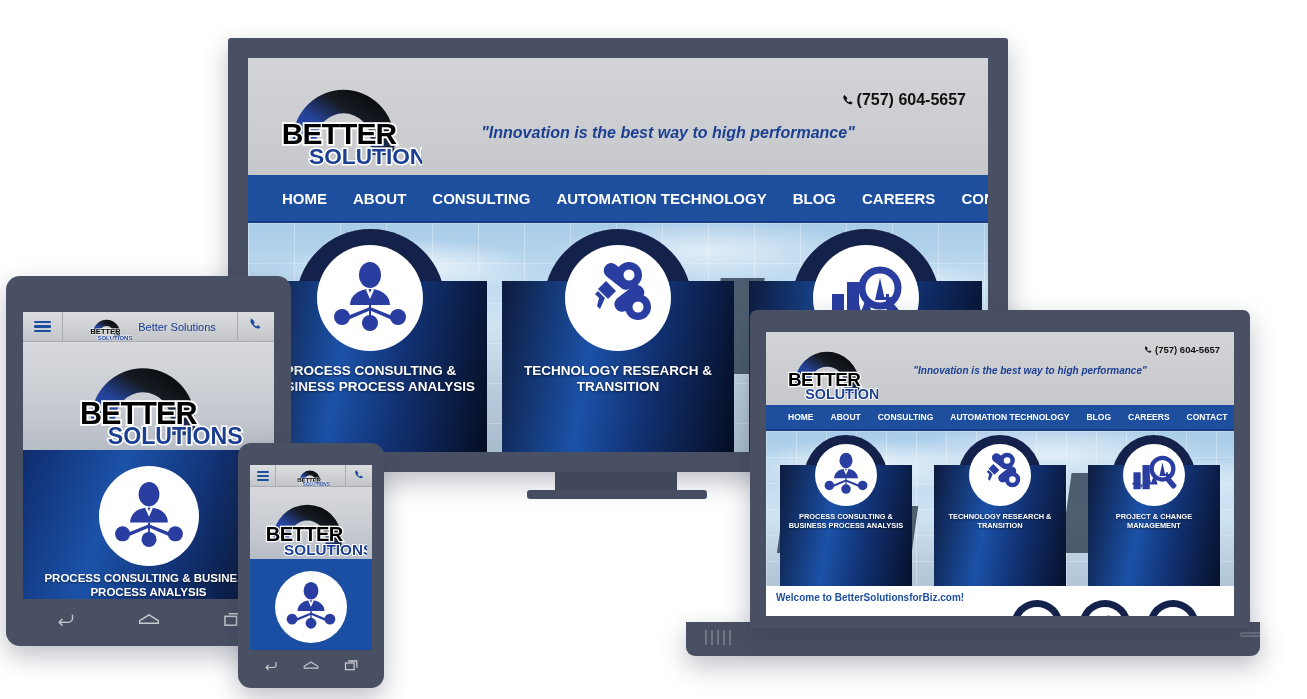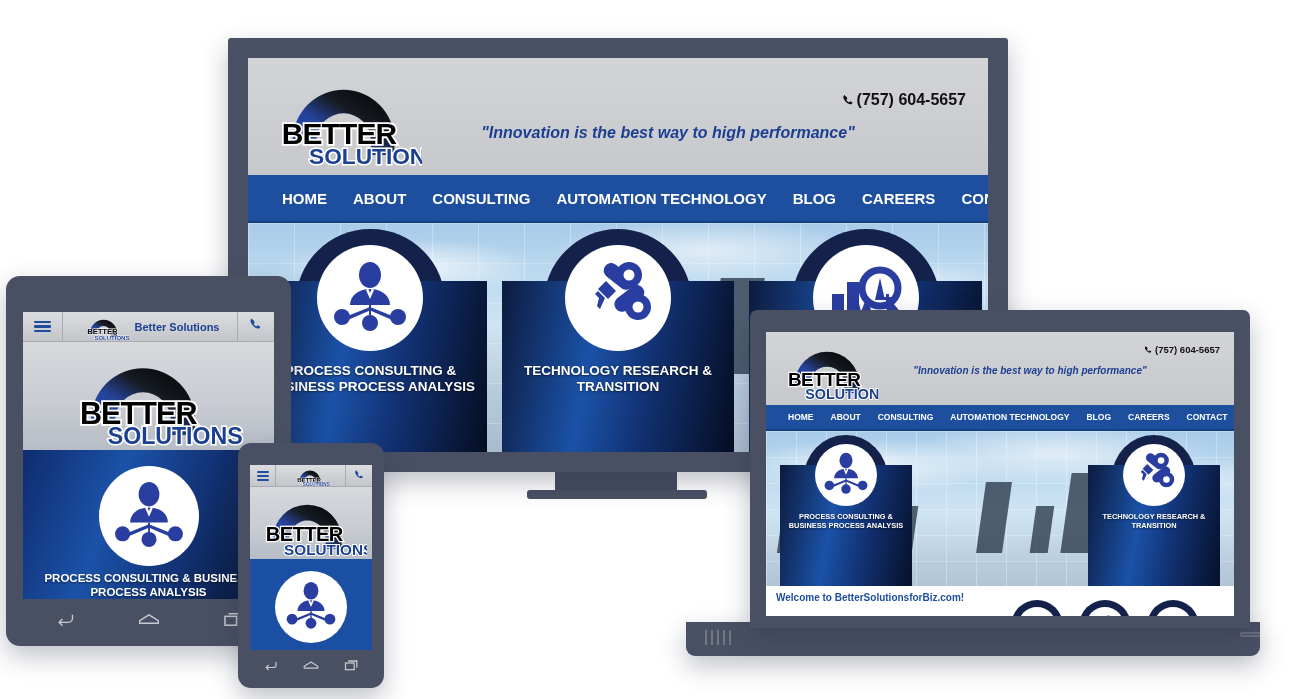--- a/index.html
+++ b/index.html
@@ -94,21 +94,21 @@
 
   
   .m-head {
     display:flex; align-items:stretch; flex:none;
     background:linear-gradient(180deg,#dcdde0,#c3c5ca);
     border-bottom:1px solid #a9abb0;
   }
   .m-head .cell { display:flex; align-items:center; justify-content:center; }
   .m-head .sep { border-right:1px solid #aaacb1; }
   .m-brand { flex:1; display:flex; align-items:center; justify-content:center; gap:6px; }
-  .m-brand .btxt { color:#1b3f91; font-weight:bold; white-space:nowrap; }
+  .m-brand .btxt { color:#1b3f91; font-weight:normal; white-space:nowrap; }
   .burger { display:flex; flex-direction:column; justify-content:center; gap:2px; }
   .burger i { display:block; background:#1d4f9e; border-radius:1px; }
 
   .m-logo-area {
     flex:none; background:linear-gradient(180deg,#d7d9dd 0%,#c9ccd2 55%,#b7bdc6 100%);
     display:flex; align-items:center; justify-content:center;
   }
   .m-card {
     flex:1; position:relative; overflow:hidden;
     background:linear-gradient(110deg,#0f2c6e 0%,#1b52a8 35%,#123274 65%,#060f26 100%);
@@ -414,20 +414,42 @@
                     </g>
                     <circle cx="47" cy="14" r="5.5" fill="#fff"></circle>
                       <circle cx="56" cy="46" r="5.5" fill="#fff"></circle>
                   </svg>
                 </span>
               </div>
               <div class="panel-title" style="top:82px; font-size:7.4px; white-space:pre-line;">TECHNOLOGY RESEARCH &amp;
 TRANSITION</div>
             </div>
 
+            <div class="panel" style="width:30%;">
+              <div class="panel-arch" style="top:4px; width:64%; height:70px;"></div>
+              <div class="panel-body" style="top:34px;"></div>
+              <div class="panel-circle" style="top:13px; width:62px; height:62px;">
+                <span>
+                  <svg width="46" height="39" viewBox="0 0 76 64">
+                    <g fill="#2a3da0">
+                      <rect x="4" y="30" width="12" height="28"></rect>
+                        <rect x="19" y="18" width="12" height="40"></rect>
+                      <path d="M2 48 l10 -4 6 12 8 -38 7 30 6 -16 5 18 H2z"></path>
+                      <circle cx="52" cy="24" r="18" fill="none" stroke="#2a3da0" stroke-width="7"></circle>
+                      <rect x="62" y="38" width="9" height="20" rx="3" transform="rotate(-40 66 48)"></rect>
+                      <path d="M47 36 l5 -22 5 22z"></path>
+                      <rect x="58" y="30" width="3" height="9"></rect>
+                        <rect x="55.5" y="33" width="8" height="3"></rect>
+                    </g>
+                  </svg>
+                </span>
+              </div>
+              <div class="panel-title" style="top:82px; font-size:7.4px; white-space:pre-line;">PROJECT &amp; CHANGE
+MANAGEMENT</div>
+            </div>
           </div>
 
           <div class="welcome" style="height:30px;">
             <div class="wtxt" style="left:10px; top:6px; font-size:10px;">Welcome to BetterSolutionsforBiz.com!</div>
             <div class="wcirc" style="left:245px; top:14px; width:52px; height:52px;">
               <div class="inner" style="left:7px; top:7px; right:7px; bottom:7px;">
                 <svg width="22" height="22" viewBox="0 0 74 70">
                     <g fill="#2a3da0">
                       <ellipse cx="37" cy="14" rx="11" ry="13"></ellipse>
                       <circle cx="37" cy="62" r="8"></circle>

